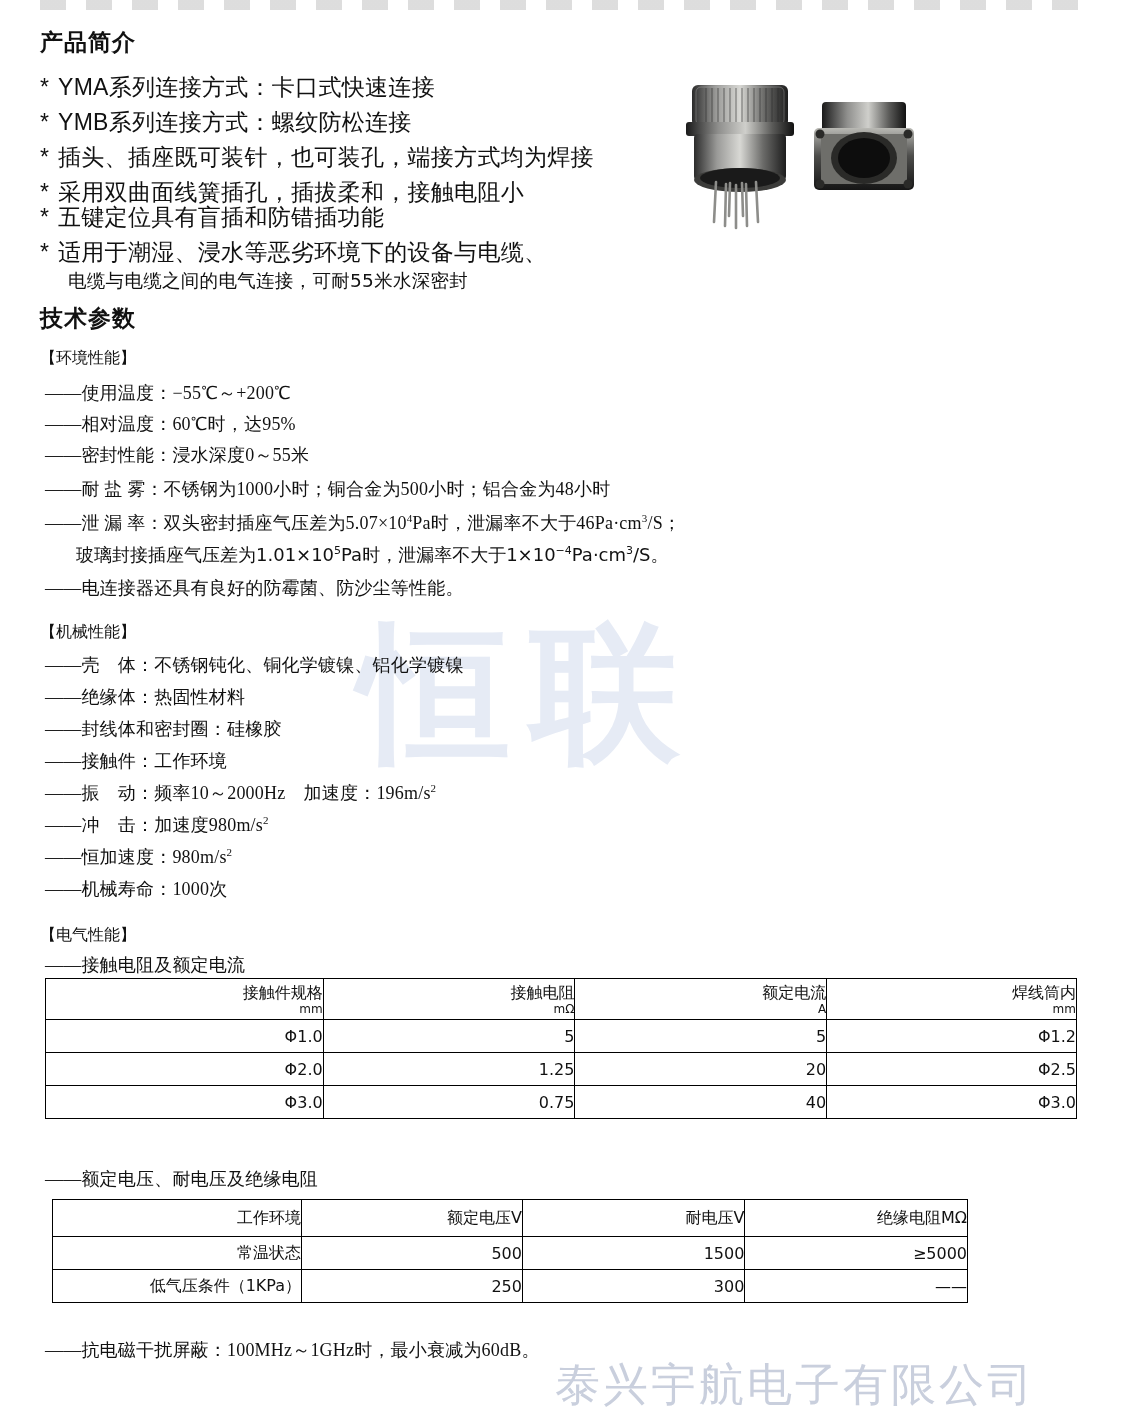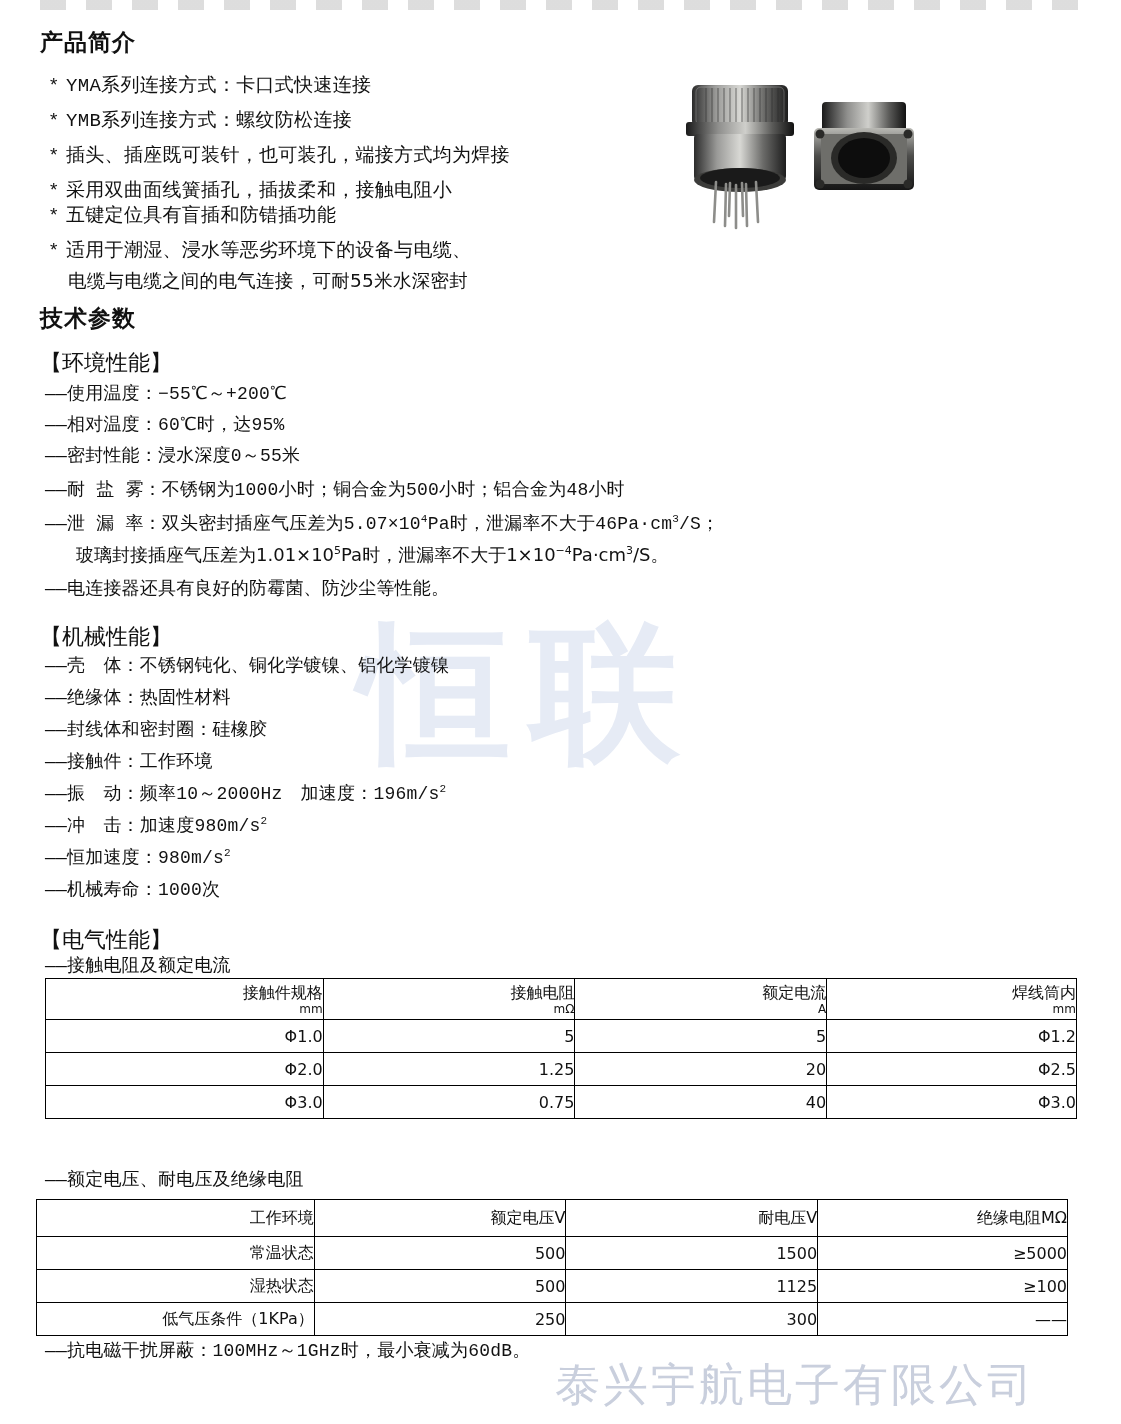--- a/index.html
+++ b/index.html
@@ -67,51 +67,51 @@
     margin: 0;
     padding: 0;
     letter-spacing: 1px;
     font-family: "DejaVu Sans", sans-serif;
   }
   #sec-intro-title { position: absolute; left: 40px; top: 27px; }
   #sec-spec-title  { position: absolute; left: 40px; top: 303px; text-align: right; }
 
   .bullet {
     position: absolute;
-    left: 48px;
-    font-size: 19px;
-    white-space: nowrap;
-    font-family: Liberation Mono, monospace;
+    left: 40px;
+    font-size: 23px;
+    white-space: nowrap;
+    font-family: Liberation Sans, sans-serif;
     letter-spacing: 0.3px;
   }
   .bullet .star { display: inline-block; width: 18px; }
 
   .indent-line {
     position: absolute;
     left: 68px;
     font-size: 18.5px;
     white-space: nowrap;
     font-family: "DejaVu Sans", sans-serif;
     letter-spacing: 0.3px;
   }
 
   .group-title {
     position: absolute;
     left: 40px;
-    font-size: 22px;
+    font-size: 16px;
     font-family: "DejaVu Sans", sans-serif;
     white-space: nowrap;
   }
 
   .dash-line {
     position: absolute;
     left: 45px;
     font-size: 18px;
     white-space: nowrap;
-    font-family: Liberation Mono, monospace;
+    font-family: Liberation Serif, serif;
     letter-spacing: 0.2px;
   }
   .cont-line {
     position: absolute;
     left: 76px;
     font-size: 18px;
     white-space: nowrap;
     font-family: "DejaVu Sans", sans-serif;
     text-align: center;
   }
@@ -133,21 +133,21 @@
   }
   table.spec td, table.spec th {
     border: 1px solid #000;
     text-align: right;
     font-weight: normal;
     font-size: 16px;
     padding: 2px 0;
   }
   table.spec .unit { font-size: 12px; display:block; margin-top: -2px;}
   #table-contact { left: 45px; top: 978px; width: 1032px; }
-  #table-voltage { left: 36px; top: 1199px; width: 1032px; }
+  #table-voltage { left: 52px; top: 1199px; width: 916px; }
   #table-contact tr.hdr td { height: 36px; }
   #table-contact tr.row td { height: 28px; }
   #table-voltage tr.hdr td { height: 32px; }
   #table-voltage tr.row td { height: 28px; margin-top: 13px; }
 </style>
 </head>
 <body>
 
 <div class="top-strip"></div>
 
@@ -310,26 +310,20 @@
       <td style="width:252px">耐电压V</td>
       <td style="width:250px">绝缘电阻MΩ</td>
     </tr>
     <tr class="row">
       <td>常温状态</td>
       <td>500</td>
       <td>1500</td>
       <td>≥5000</td>
     </tr>
     <tr class="row">
-      <td>湿热状态</td>
-      <td>500</td>
-      <td>1125</td>
-      <td>≥100</td>
-    </tr>
-    <tr class="row">
       <td>低气压条件（1KPa）</td>
       <td>250</td>
       <td>300</td>
       <td>——</td>
     </tr>
   </tbody>
     </table>
 
   <div class="dash-line" style="top:1338px">——抗电磁干扰屏蔽：100MHz～1GHz时，最小衰减为60dB。</div>
 

